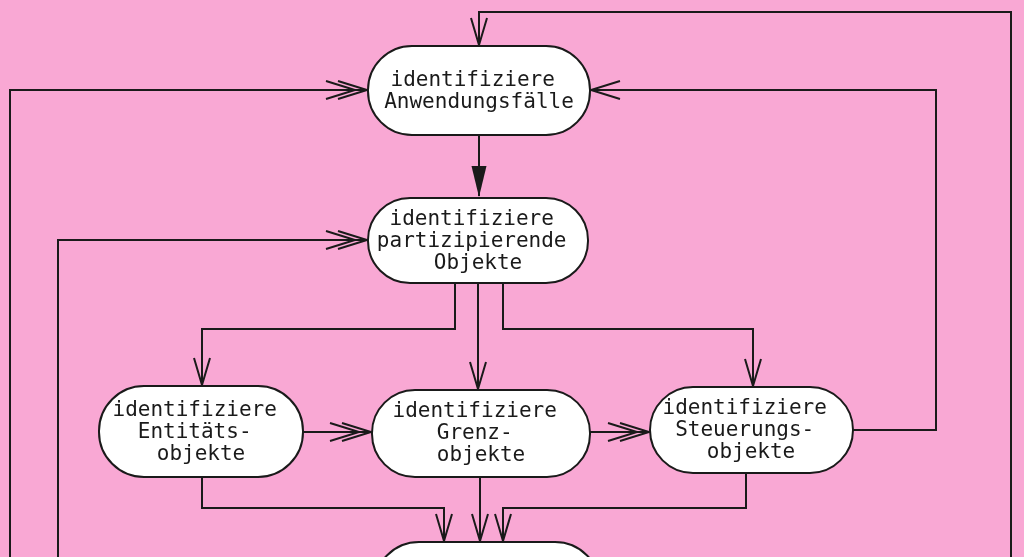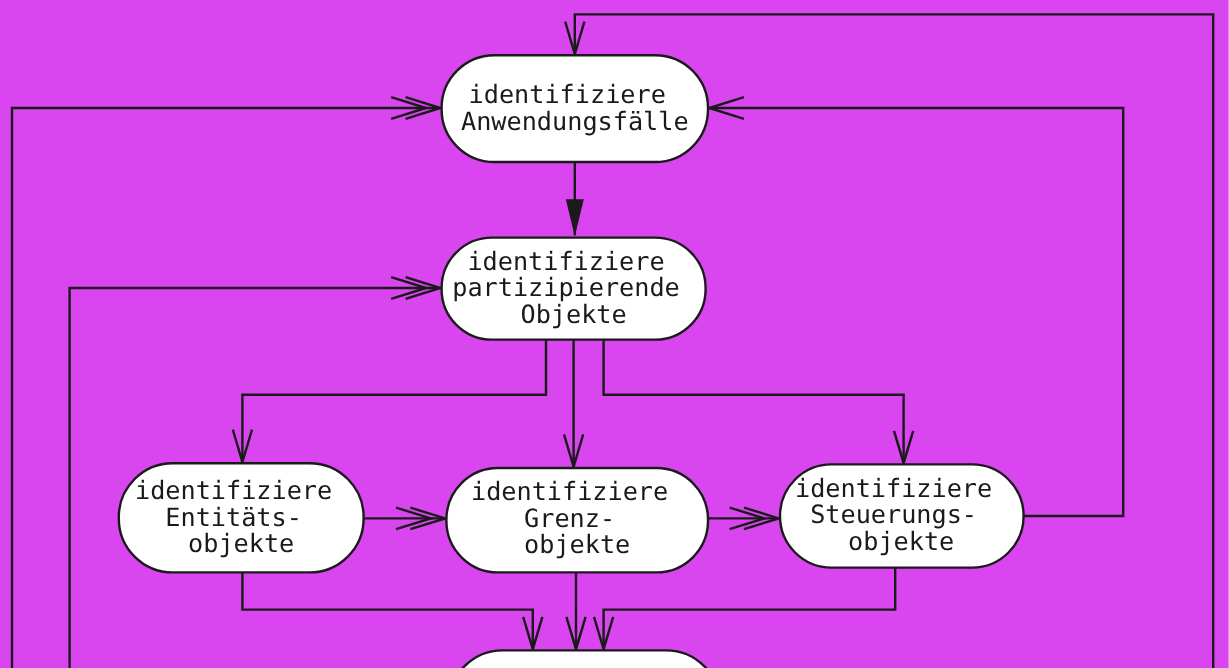--- a/index.html
+++ b/index.html
@@ -7,21 +7,21 @@
     padding: 0;
     width: 1024px;
     height: 557px;
     overflow: hidden;
     background: #ffffff;
   }
   .canvas-wrap {
     width: 1024px;
     height: 557px;
     position: relative;
-    background: #d946ef;
+    background: #f9a8d4;
   }
   svg {
     display: block;
   }
   .node-label {
     font-family: "DejaVu Sans Mono", "Liberation Mono", monospace;
     font-size: 21px;
     fill: #1a1a1a;
   }
 </style>

